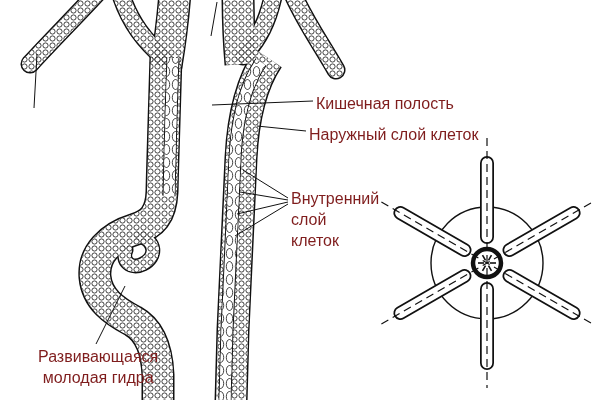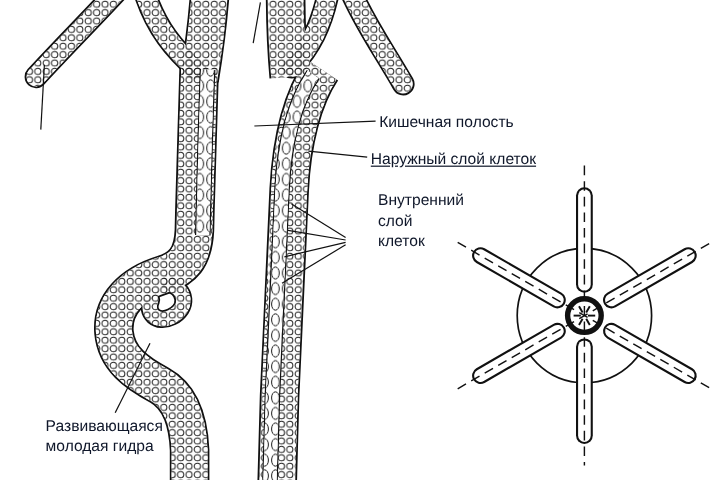--- a/index.html
+++ b/index.html
@@ -1,23 +1,23 @@
 <!DOCTYPE html>
 <html><head>
 <meta charset="utf-8">
 <style>
   * { margin:0; padding:0; box-sizing:border-box; }
   html,body { width:600px; height:400px; background:#ffffff; font-family:"Liberation Sans", sans-serif; }
   .stage { position:relative; width:600px; height:400px; overflow:hidden; background:#ffffff; }
   svg.art { position:absolute; left:0; top:0; }
   .label {
     position:absolute;
-    font-size:13px;
+    font-size:16px;
     line-height:1.3;
-    color:#0f172a;
+    color:#7f1d1d;
     white-space:pre-line;
   }
 </style>
 </head>
 <body>
 
 <div class="stage">
 
   <svg class="art" width="600" height="400" viewBox="0 0 600 400">
     <defs>
@@ -133,20 +133,20 @@
       <line x1="288" y1="198" x2="243" y2="170"></line>
       <line x1="288" y1="200" x2="240" y2="192"></line>
       <line x1="288" y1="202" x2="237" y2="214"></line>
       <line x1="288" y1="204" x2="235" y2="236"></line>
       <line x1="96" y1="344" x2="125" y2="286"></line>
       <line x1="217" y1="2" x2="211" y2="36"></line>
     </g>
   </svg>
 
   <div class="label" style="left:316px; top:94px;">Кишечная полость</div>
-  <div class="label" style="left:309px; top:125px;text-decoration:underline;">Наружный слой клеток</div>
-  <div class="label" style="left:291px; top:159px;margin-left:24px;">Внутренний
+  <div class="label" style="left:309px; top:125px;">Наружный слой клеток</div>
+  <div class="label" style="left:291px; top:189px;">Внутренний
 слой
 клеток</div>
-  <div class="label" style="left:38px;  top:347px;">Развивающаяся
+  <div class="label" style="left:38px;  top:347px;text-align:center;">Развивающаяся
 молодая гидра</div>
 
 </div>
 
 </body></html>

